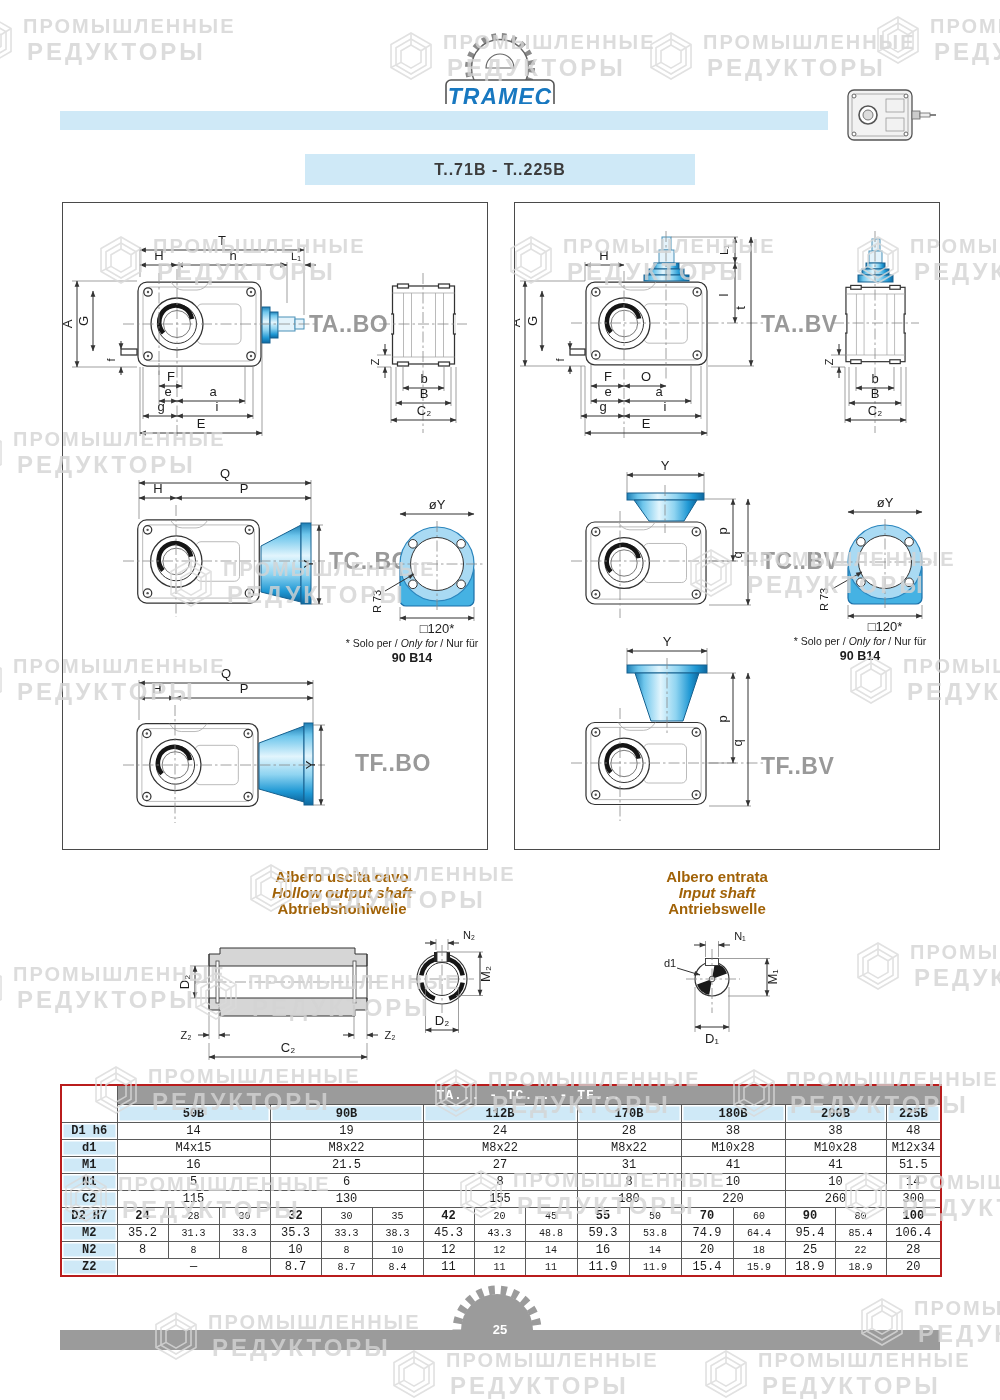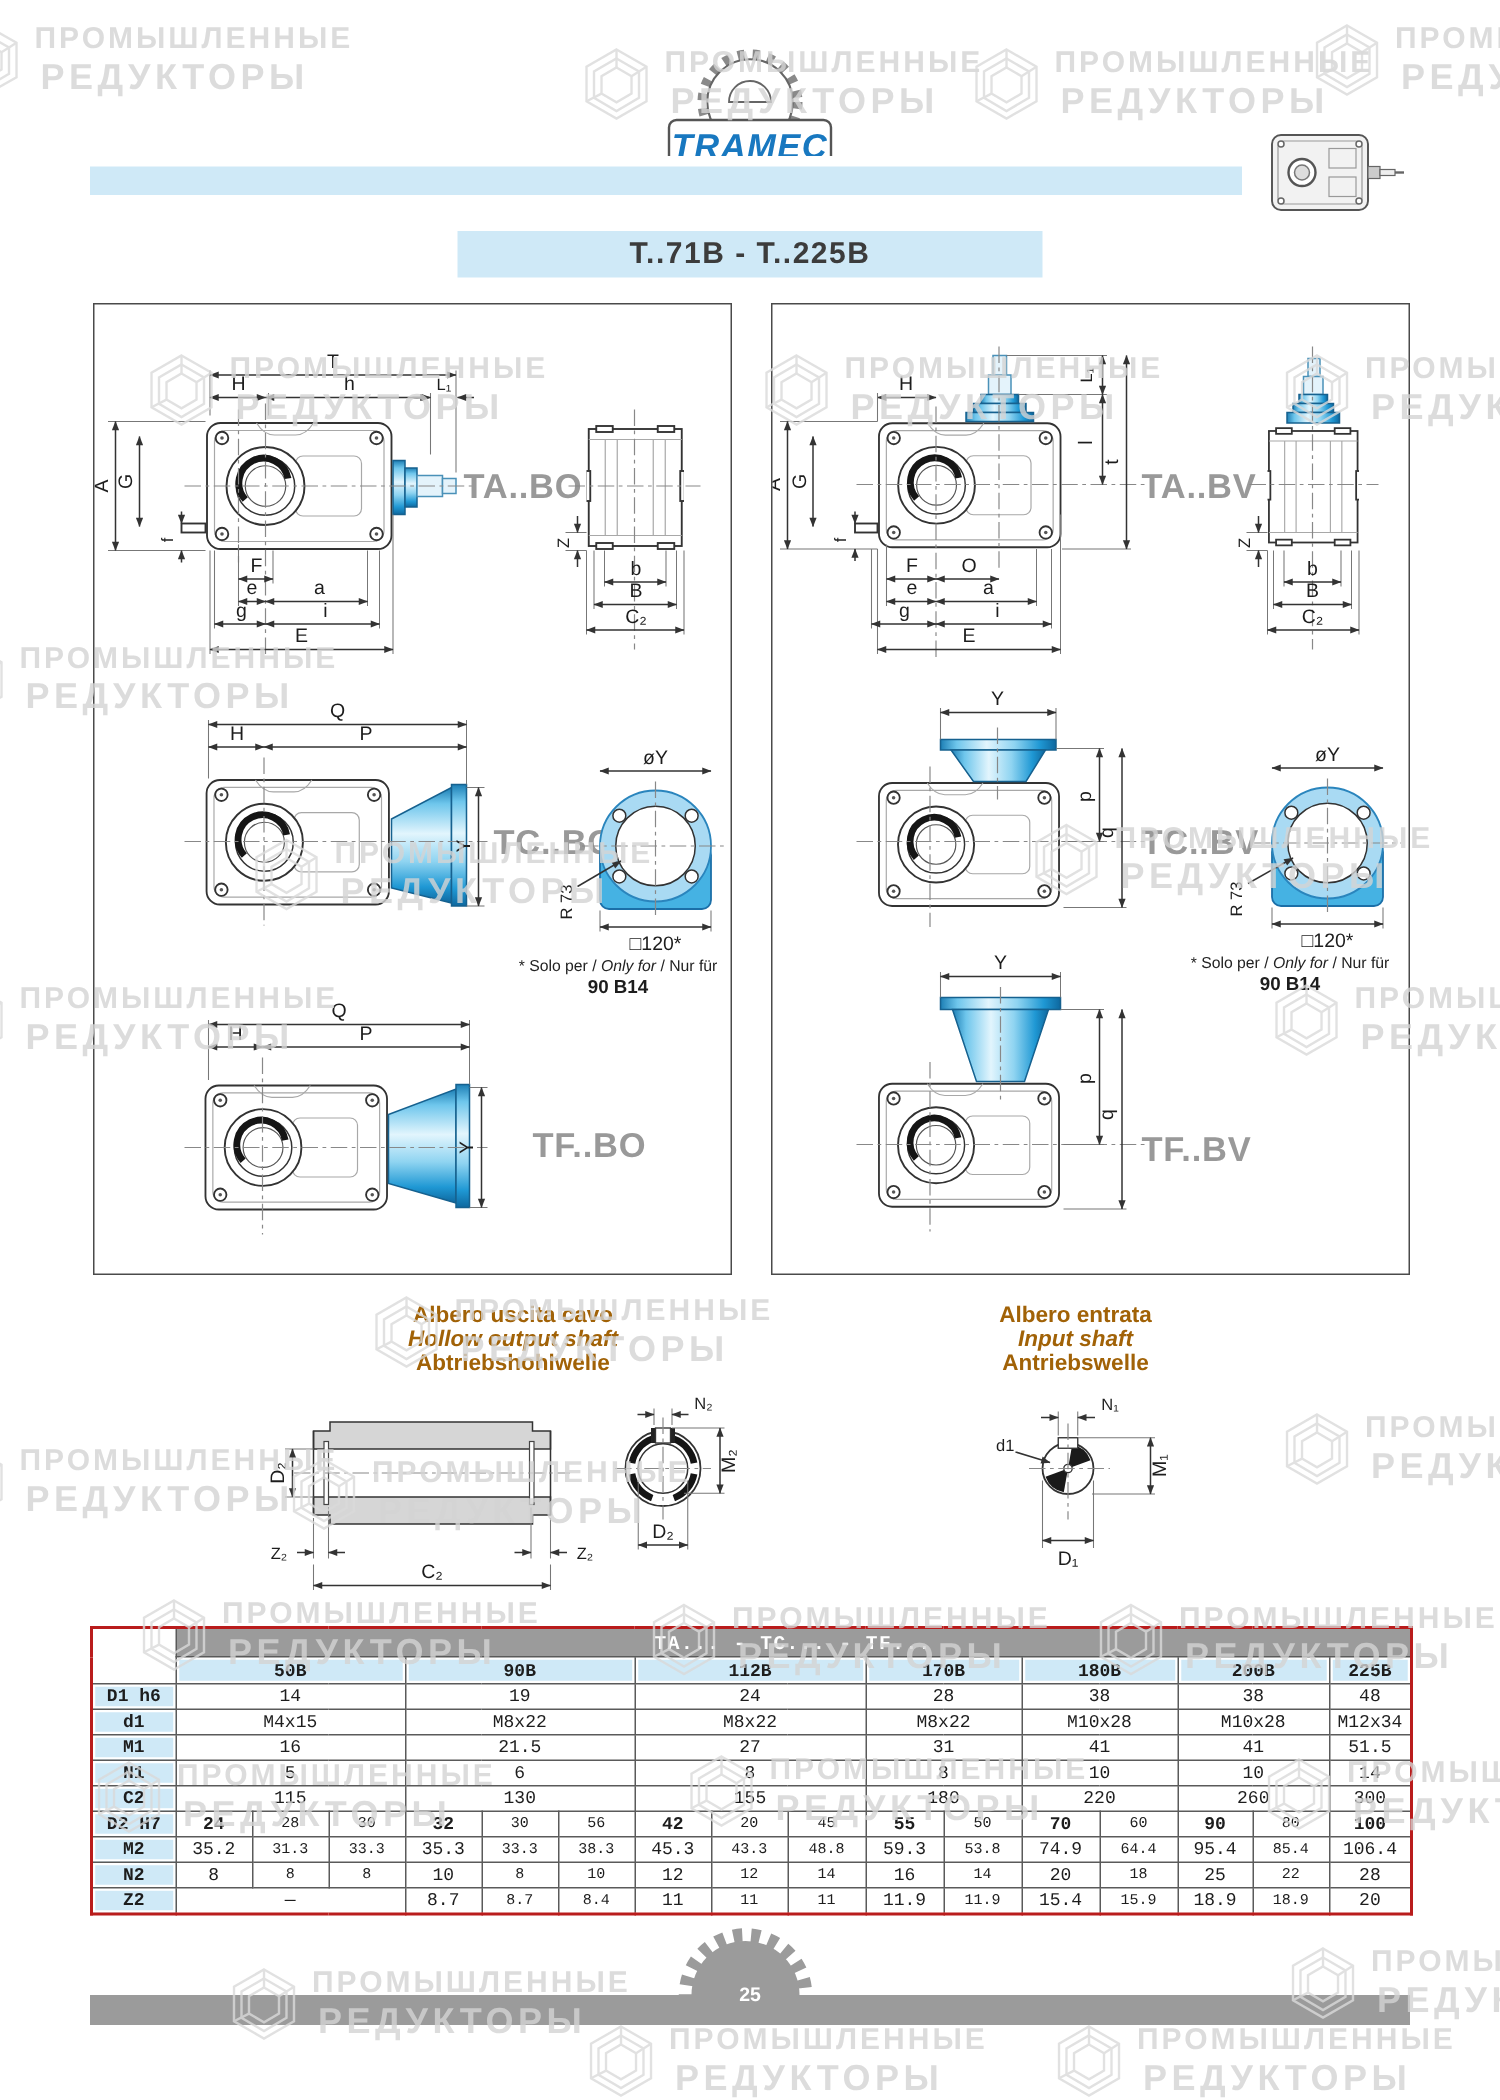--- a/index.html
+++ b/index.html
@@ -10,21 +10,21 @@
   .wm{position:absolute;display:flex;align-items:flex-start;opacity:.8;}
   .wm-text{margin-left:6px;color:#d4d4d4;font-weight:bold;letter-spacing:2px;line-height:25px;}
   .wm-text .l1{font-size:20px;display:block;}
   .wm-text .l2{font-size:24px;display:block;margin-left:4px;letter-spacing:3px;}
   
   .band-top{position:absolute;left:60px;top:99px;width:768px;height:19px;background:#cfe9f7;z-index:1;}
   .logo{position:absolute;left:440px;top:12px;z-index:2;}
   .gb-icon{position:absolute;left:846px;top:74px;z-index:2;background:#fff;}
   .title-band{position:absolute;left:305px;top:142px;width:390px;height:31px;background:#cfe9f7;
               z-index:2;display:flex;align-items:center;justify-content:center;
-              font-size:20px;font-weight:bold;color:#3c3c3c;letter-spacing:1px;}
+              font-size:16px;font-weight:bold;color:#3c3c3c;letter-spacing:1px;}
   
   .panel{position:absolute;top:190px;height:646px;border:1.6px solid #4a4a4a;background:#fff;z-index:1;}
   .panel.left{left:62px;width:424px;}
   .panel.right{left:514px;width:424px;}
   .panel svg{display:block;}
   
   .sec-title{position:absolute;width:260px;text-align:center;font-size:15px;font-weight:bold;
              color:#a16207;line-height:16px;z-index:2;}
   .sec-title .en{font-style:italic;}
   .shaft-svg{position:absolute;z-index:2;}
@@ -982,21 +982,21 @@
             <td class="merged" colspan="2">260</td>
             <td class="merged" colspan="1">300</td>
           </tr>
           <tr class="bf">
             <td class="rlabel" colspan="1">D2 H7</td>
             <td class="first" colspan="1">24</td>
             <td class="sub" colspan="1">28</td>
             <td class="sub" colspan="1">30</td>
             <td class="first" colspan="1">32</td>
             <td class="sub" colspan="1">30</td>
-            <td class="sub" colspan="1">56</td>
+            <td class="sub" colspan="1">35</td>
             <td class="first" colspan="1">42</td>
             <td class="sub" colspan="1">20</td>
             <td class="sub" colspan="1">45</td>
             <td class="first" colspan="1">55</td>
             <td class="sub" colspan="1">50</td>
             <td class="first" colspan="1">70</td>
             <td class="sub" colspan="1">60</td>
             <td class="first" colspan="1">90</td>
             <td class="sub" colspan="1">80</td>
             <td class="first" colspan="1">100</td>

